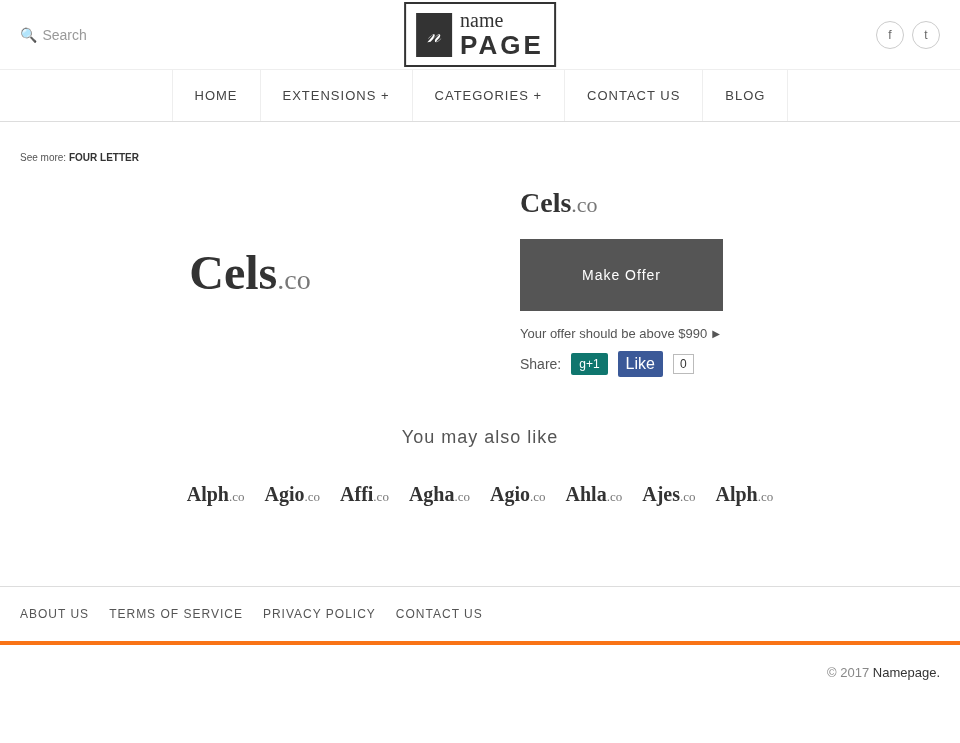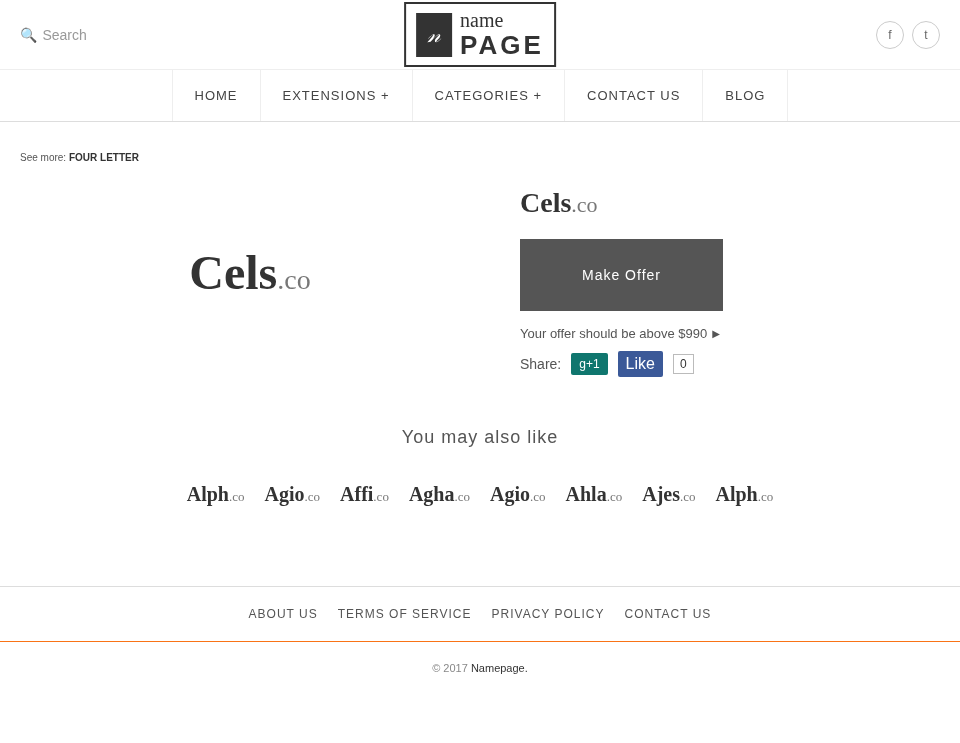--- a/index.html
+++ b/index.html
@@ -265,36 +265,36 @@
       font-weight: normal;
     }
 
     
     .footer-divider {
       border-top: 1px solid #ddd;
       margin-top: 40px;
     }
     .footer-nav {
       display: flex;
-      justify-content: center;
+      justify-content: flex-start;
       gap: 20px;
       padding: 20px;
-      border-bottom: 1px solid #f97316;
+      border-bottom: 4px solid #f97316;
     }
     .footer-nav-item {
       font-size: 12px;
       color: #555;
       letter-spacing: 1px;
       text-transform: uppercase;
       cursor: pointer;
     }
     .footer-copy {
-      text-align: center;
+      text-align: right;
       padding: 20px;
-      font-size: 11px;
+      font-size: 13px;
       color: #888;
     }
     .footer-copy a {
       color: #333;
       text-decoration: none;
     }
   </style>
 </head>
 <body>
 

